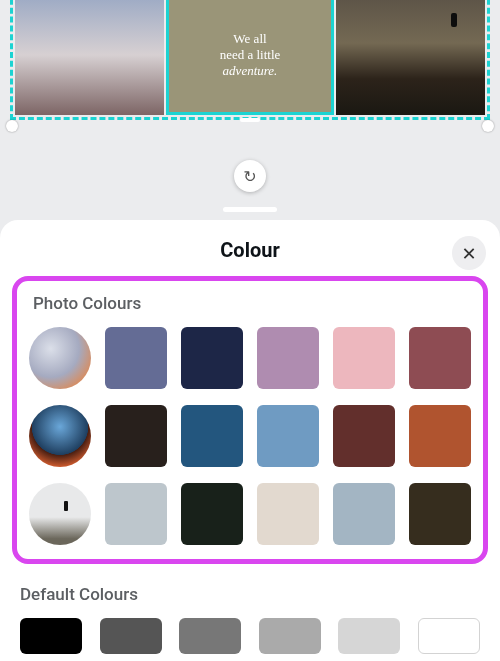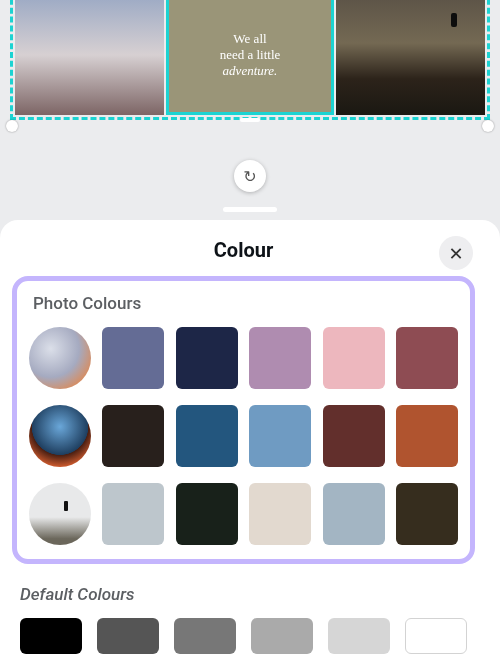--- a/index.html
+++ b/index.html
@@ -92,21 +92,21 @@
     width:54px; height:5px;
     background:#fff;
     border-radius:3px;
   }
   .bottom-sheet {
     position: absolute;
     left:0; right:0; bottom:0;
     top: 220px;
     background:#fff;
     border-radius: 18px 18px 0 0;
-    padding: 18px 13px 0 0;
+    padding: 18px 0 0 0;
   }
   .sheet-header {
     position: relative;
     text-align:center;
     margin-bottom: 14px;
   }
   .sheet-title {
     font-size: 20px;
     font-weight: 700;
     color:#0e1318;
@@ -115,21 +115,21 @@
     position:absolute;
     right: 14px; top: -2px;
     width: 34px; height:34px;
     border-radius:50%;
     background:#eeeef0;
     display:flex; align-items:center; justify-content:center;
     font-size:18px; color:#333;
   }
   .highlight-box {
     margin: 0 12px 10px 12px;
-    border: 5px solid #c4b5fd;
+    border: 5px solid #d946ef;
     border-radius: 16px;
     padding: 12px 8px 14px 8px;
   }
   .section-label {
     font-size: 17px;
     color:#5c5f63;
     font-weight:500;
     margin: 0 0 14px 8px;
   }
   .swatch-row {
@@ -149,21 +149,20 @@
   }
   .thumb.t1 { background: radial-gradient(circle at 35% 35%, #dbdfe9, #a5aac0 50%, #d78d61 78%, #8e6c55); }
   .thumb.t2 { background: radial-gradient(circle at 50% 35%, #6aa7d9, #1f3f60 55%, #4a1f12 56%, #d25d2f 80%); }
   .thumb.t3 { background: linear-gradient(180deg, #e8e9ea 55%, #6b675b 90%); position:relative;}
   .thumb.t3::after{
     content:""; position:absolute; top:18px; left:50%; transform:translateX(4px);
     width:4px; height:10px; background:#111; border-radius:1px;
   }
   .default-section {
     padding: 10px 20px 0 20px;
-    font-style: italic;
   }
   .default-row {
     display:flex;
     justify-content: space-between;
     margin-top:12px;
   }
   .dswatch {
     width: 62px; height: 36px;
     border-radius:6px;
   }

